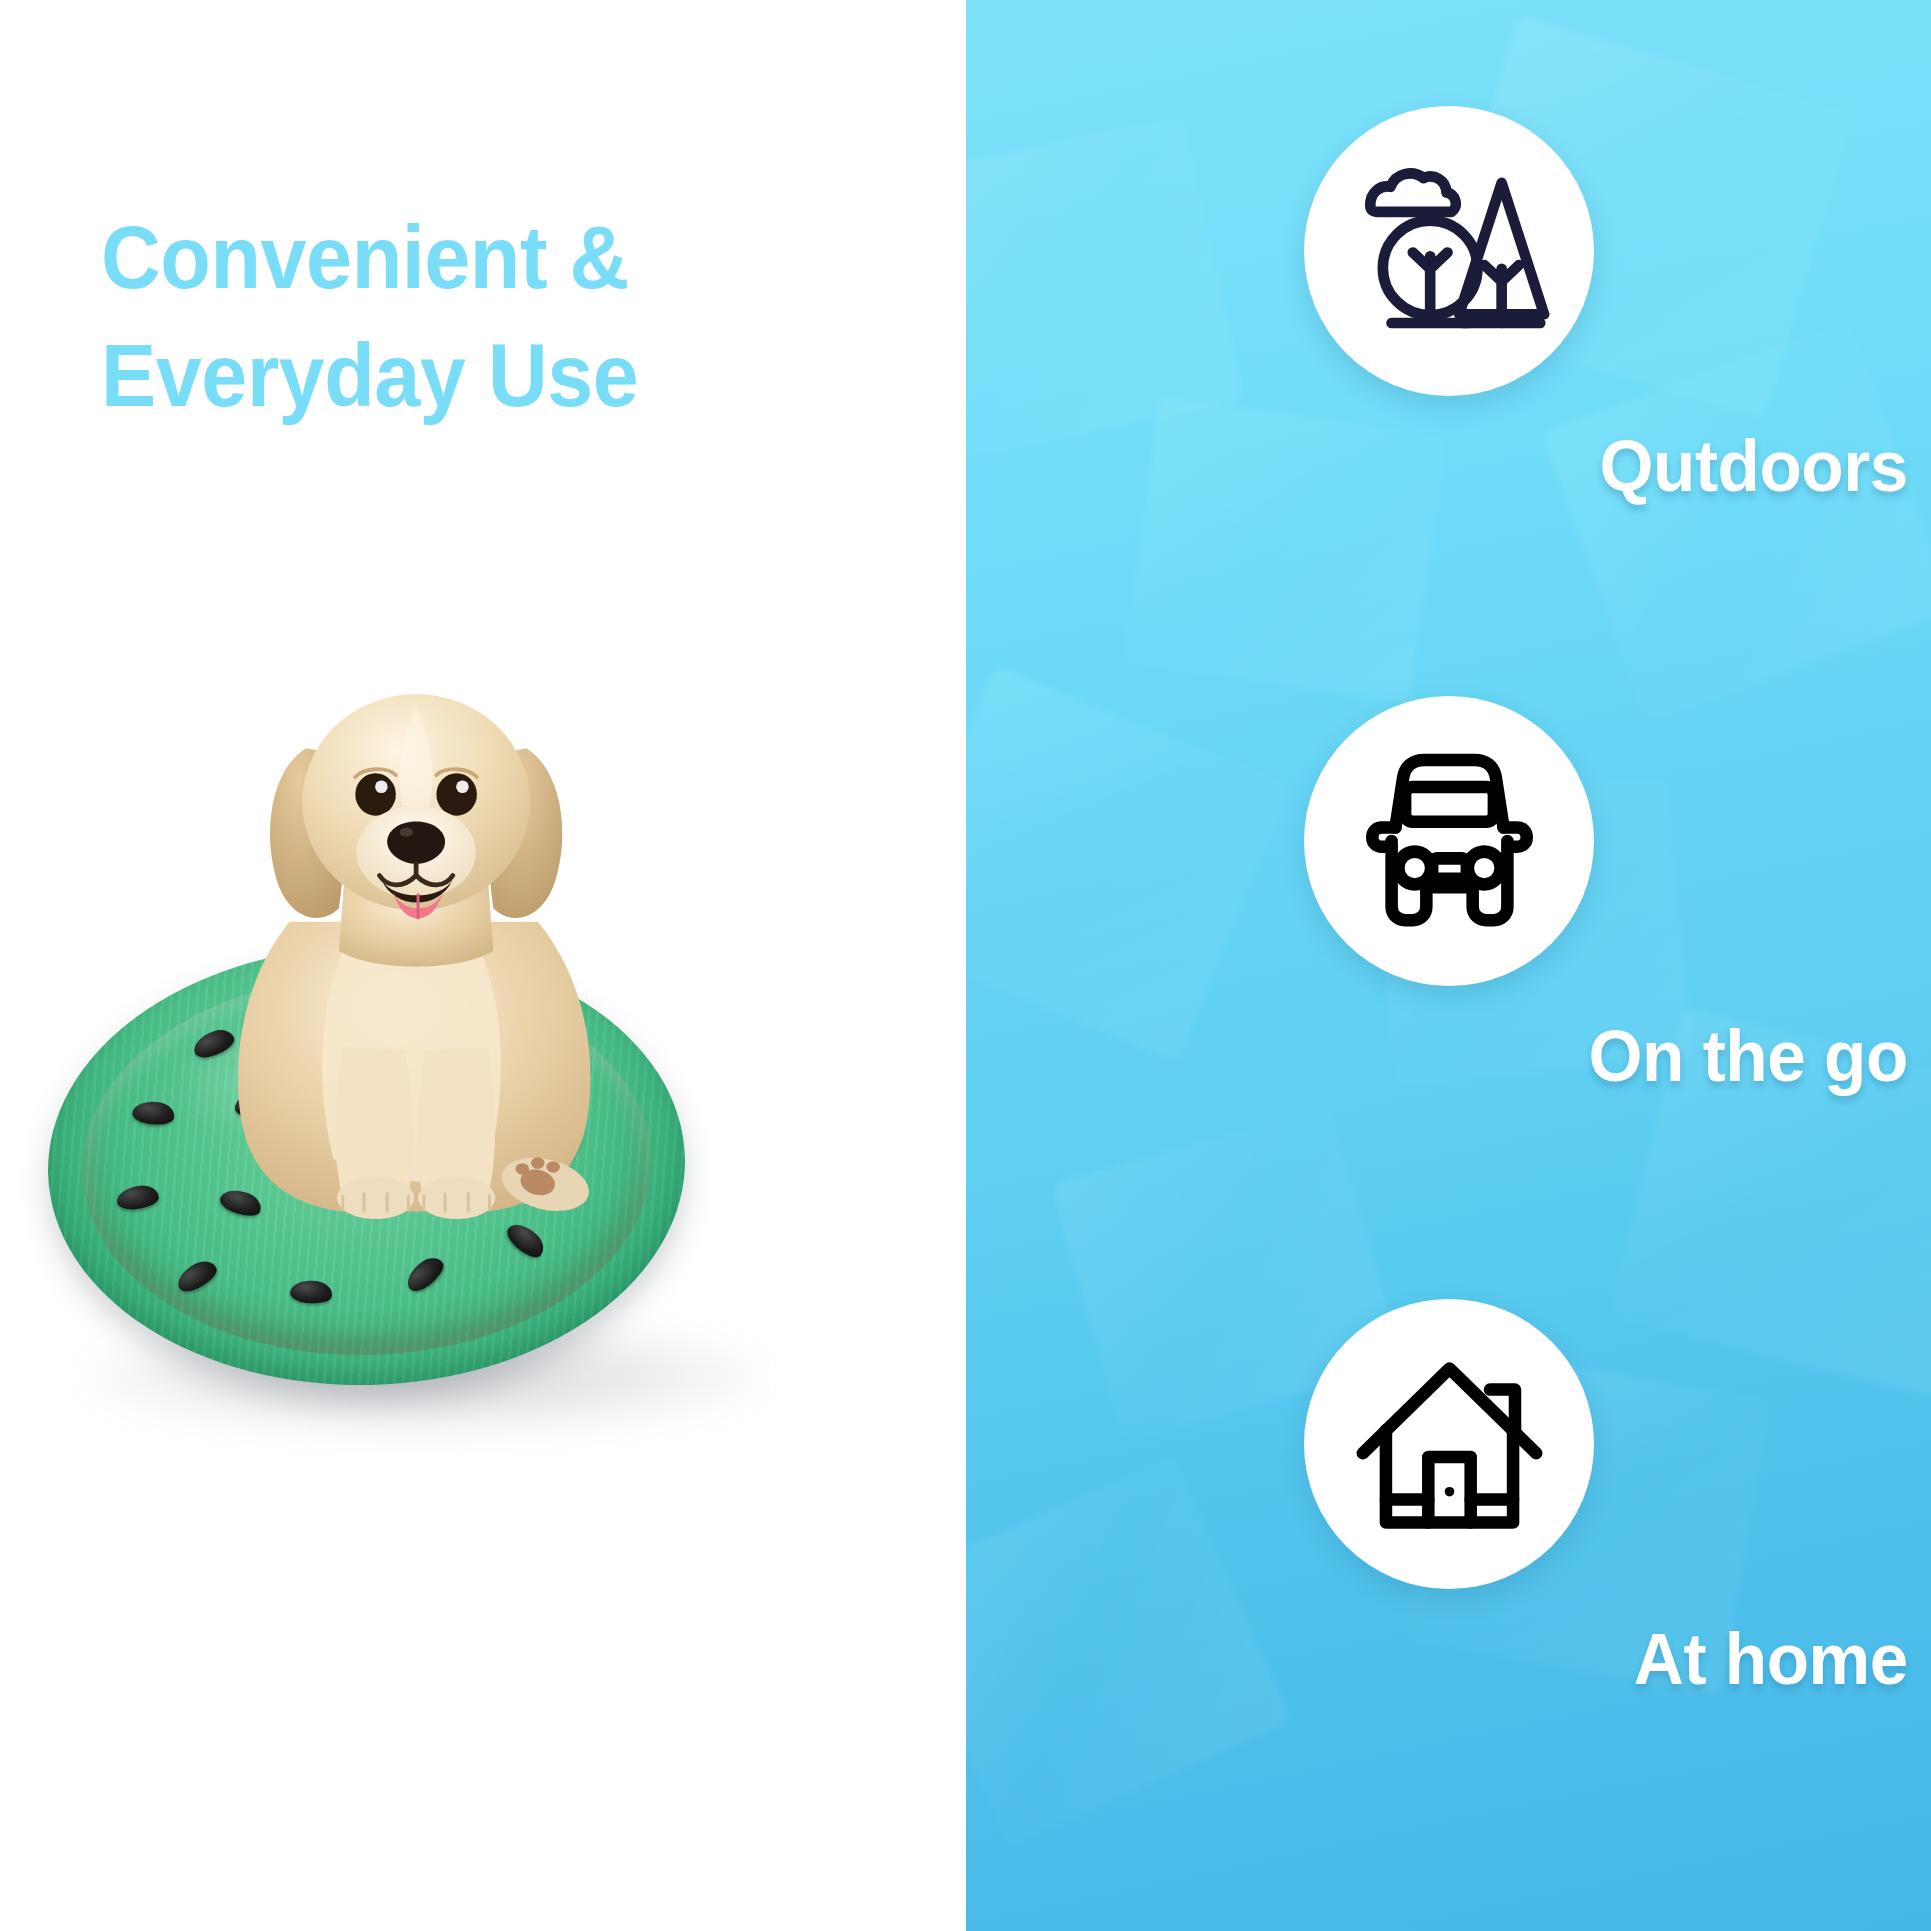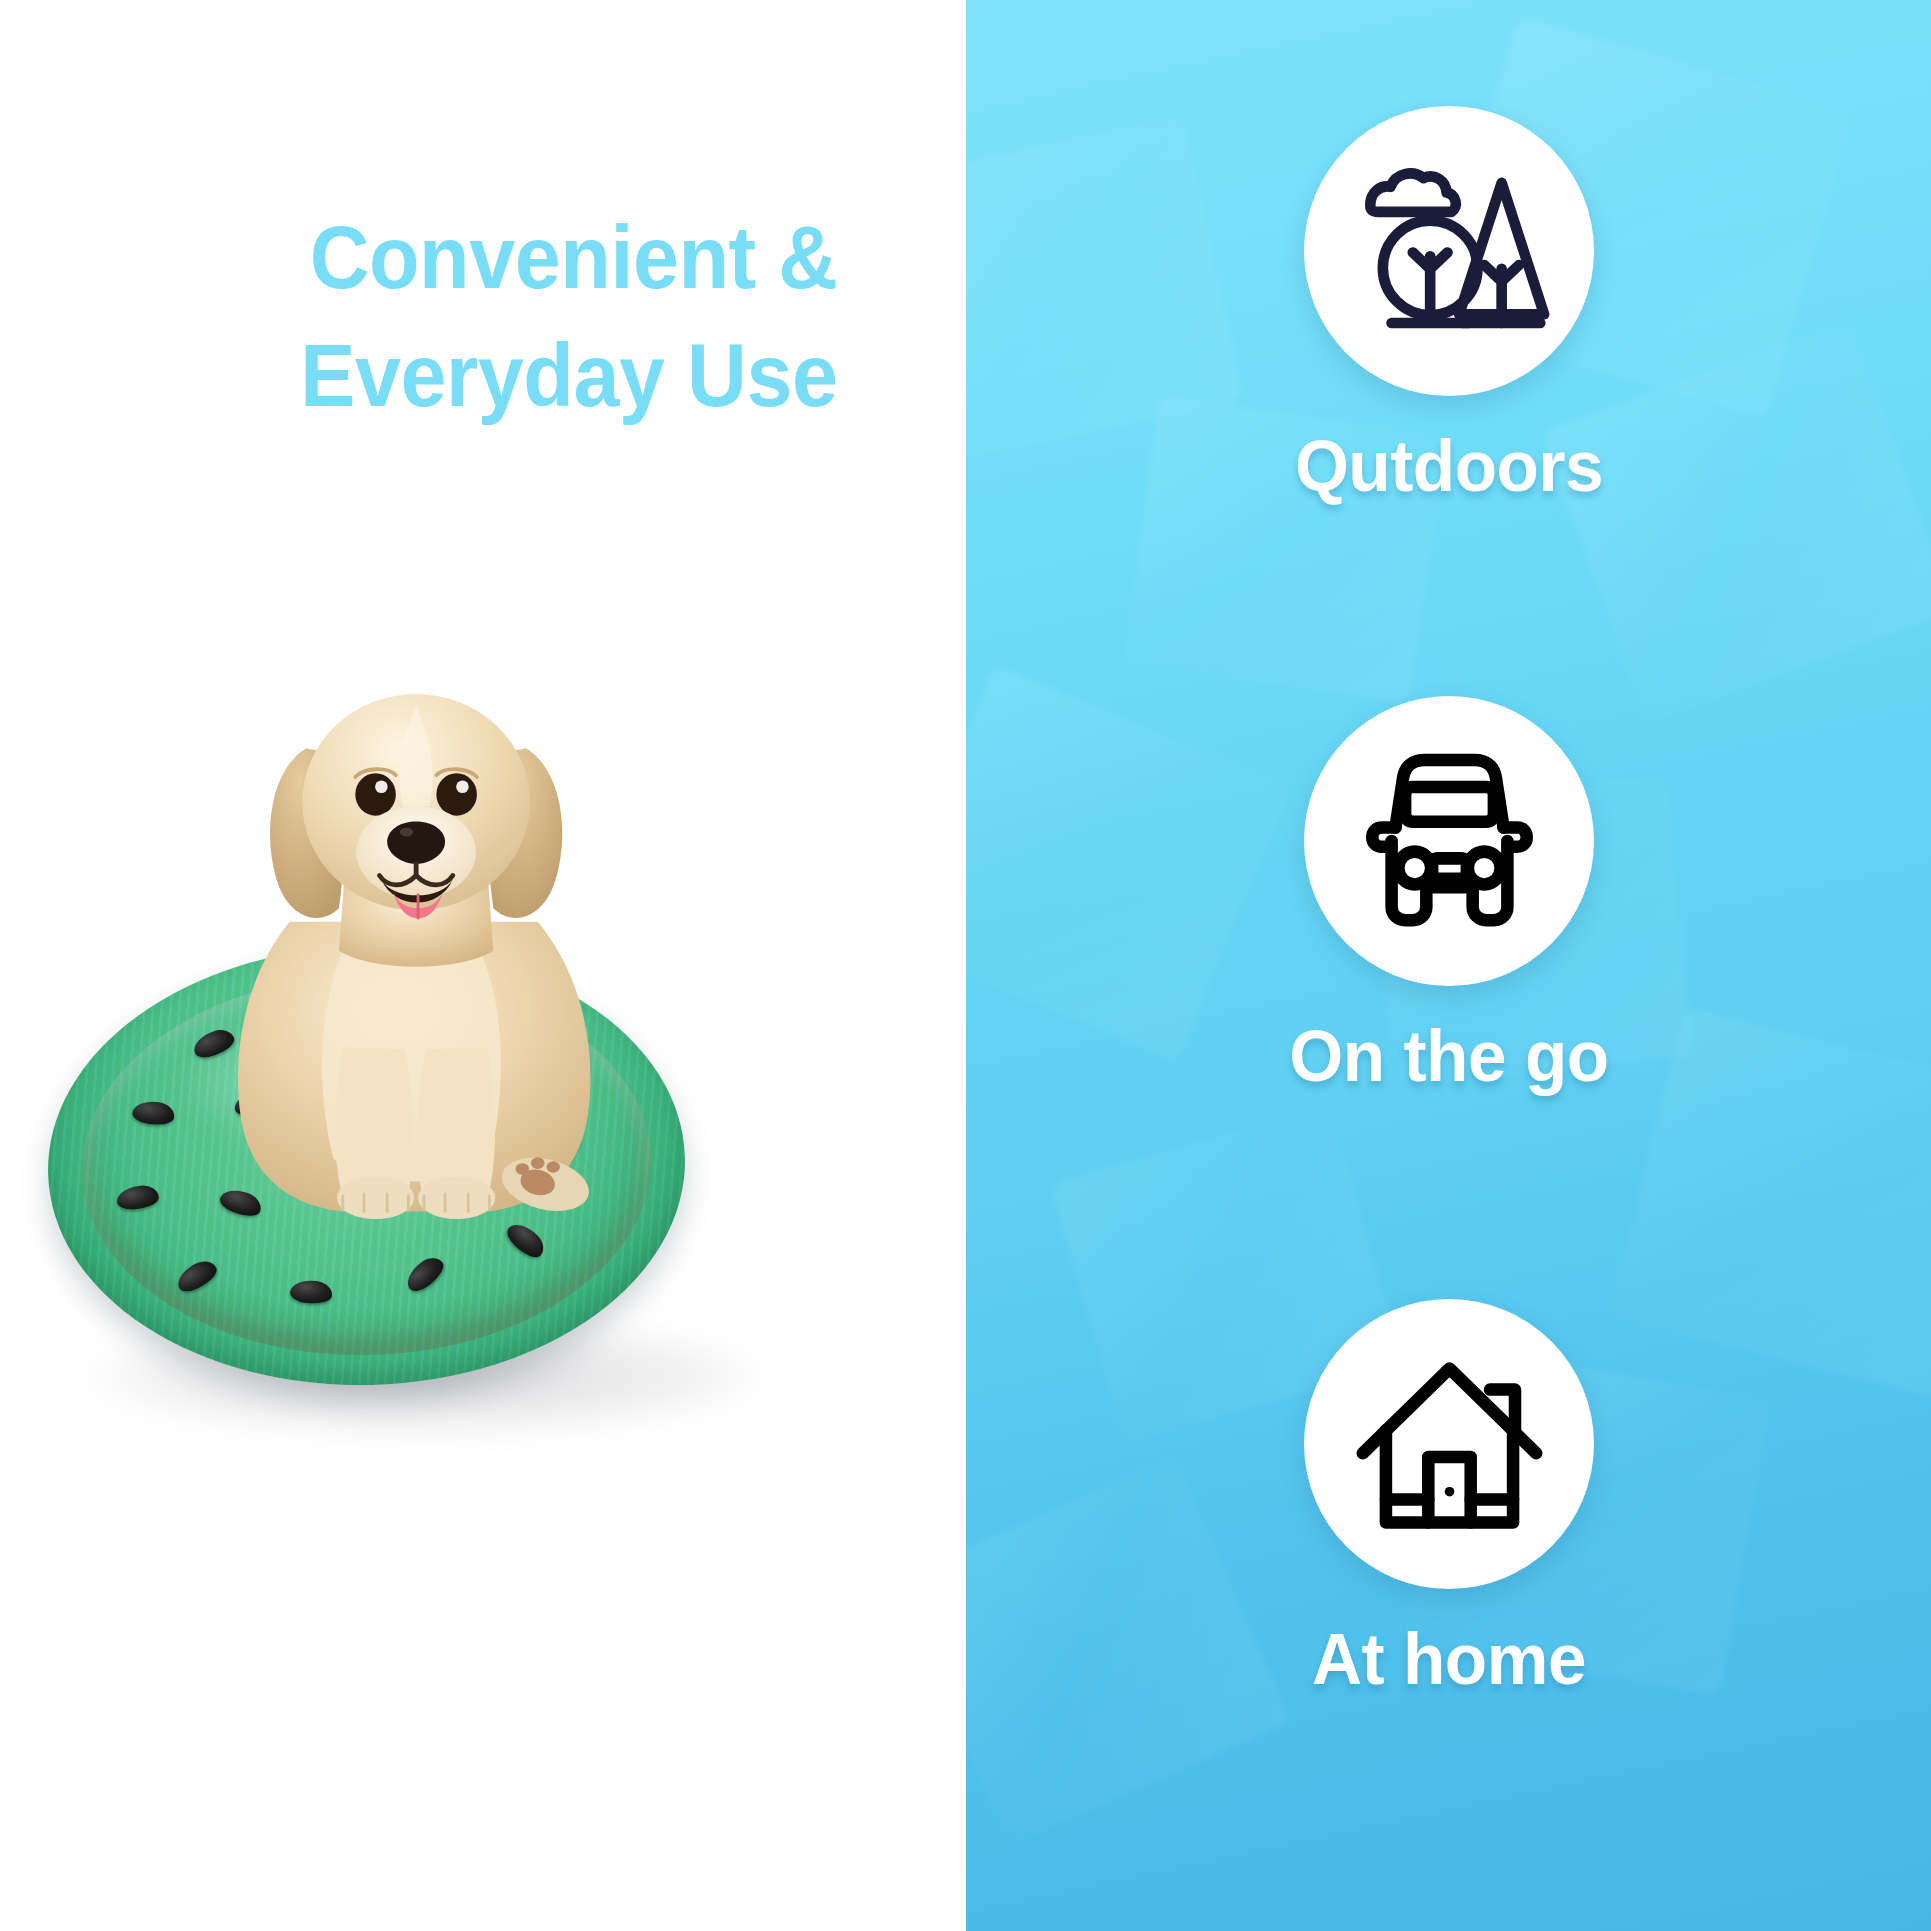--- a/index.html
+++ b/index.html
@@ -6,21 +6,21 @@
   html, body {
     width:1931px; height:1931px;
     font-family:"Liberation Sans", sans-serif;
     background:#ffffff; overflow:hidden;
   }
   .canvas { position:relative; width:1931px; height:1931px; display:flex; }
 
   
   .left-panel {
     position:relative; width:966px; height:1931px;
-    background:#ffffff; flex:0 0 966px;text-align:right;
+    background:#ffffff; flex:0 0 966px;
   }
   .headline {
     position:absolute; left:101px; top:198px;
     width:792px;
     font-size:89px; font-weight:bold;
     line-height:1.33; letter-spacing:-0.5px;
     color:#79DDF7;
     font-family:"Liberation Sans", sans-serif;
     transform:scaleX(0.93); transform-origin:left top;
   }
@@ -88,21 +88,21 @@
   .ice-tex {
     position:absolute; inset:0; opacity:0.30; mix-blend-mode:soft-light;
   }
   .ice-tex span {
     position:absolute; display:block;
     border-radius:13.5px;
     background:linear-gradient(135deg, rgba(255,255,255,0.75) 0%, rgba(255,255,255,0.12) 48%, rgba(255,255,255,0.55) 100%);
     filter:blur(2.9px);
   }
   .feature {
-    position:absolute; left:0; width:966px; text-align:center;
+    position:absolute; left:0; width:966px; text-align:right;
   }
   .badge {
     width:290px; height:290px; border-radius:50%;
     background:#ffffff; margin:0 auto;
     display:flex; align-items:center; justify-content:center;
     box-shadow:0 9.7px 25px rgba(30,90,130,0.18);
   }
   .badge svg { display:block; }
   .feature-label {
     margin-top:33px;

